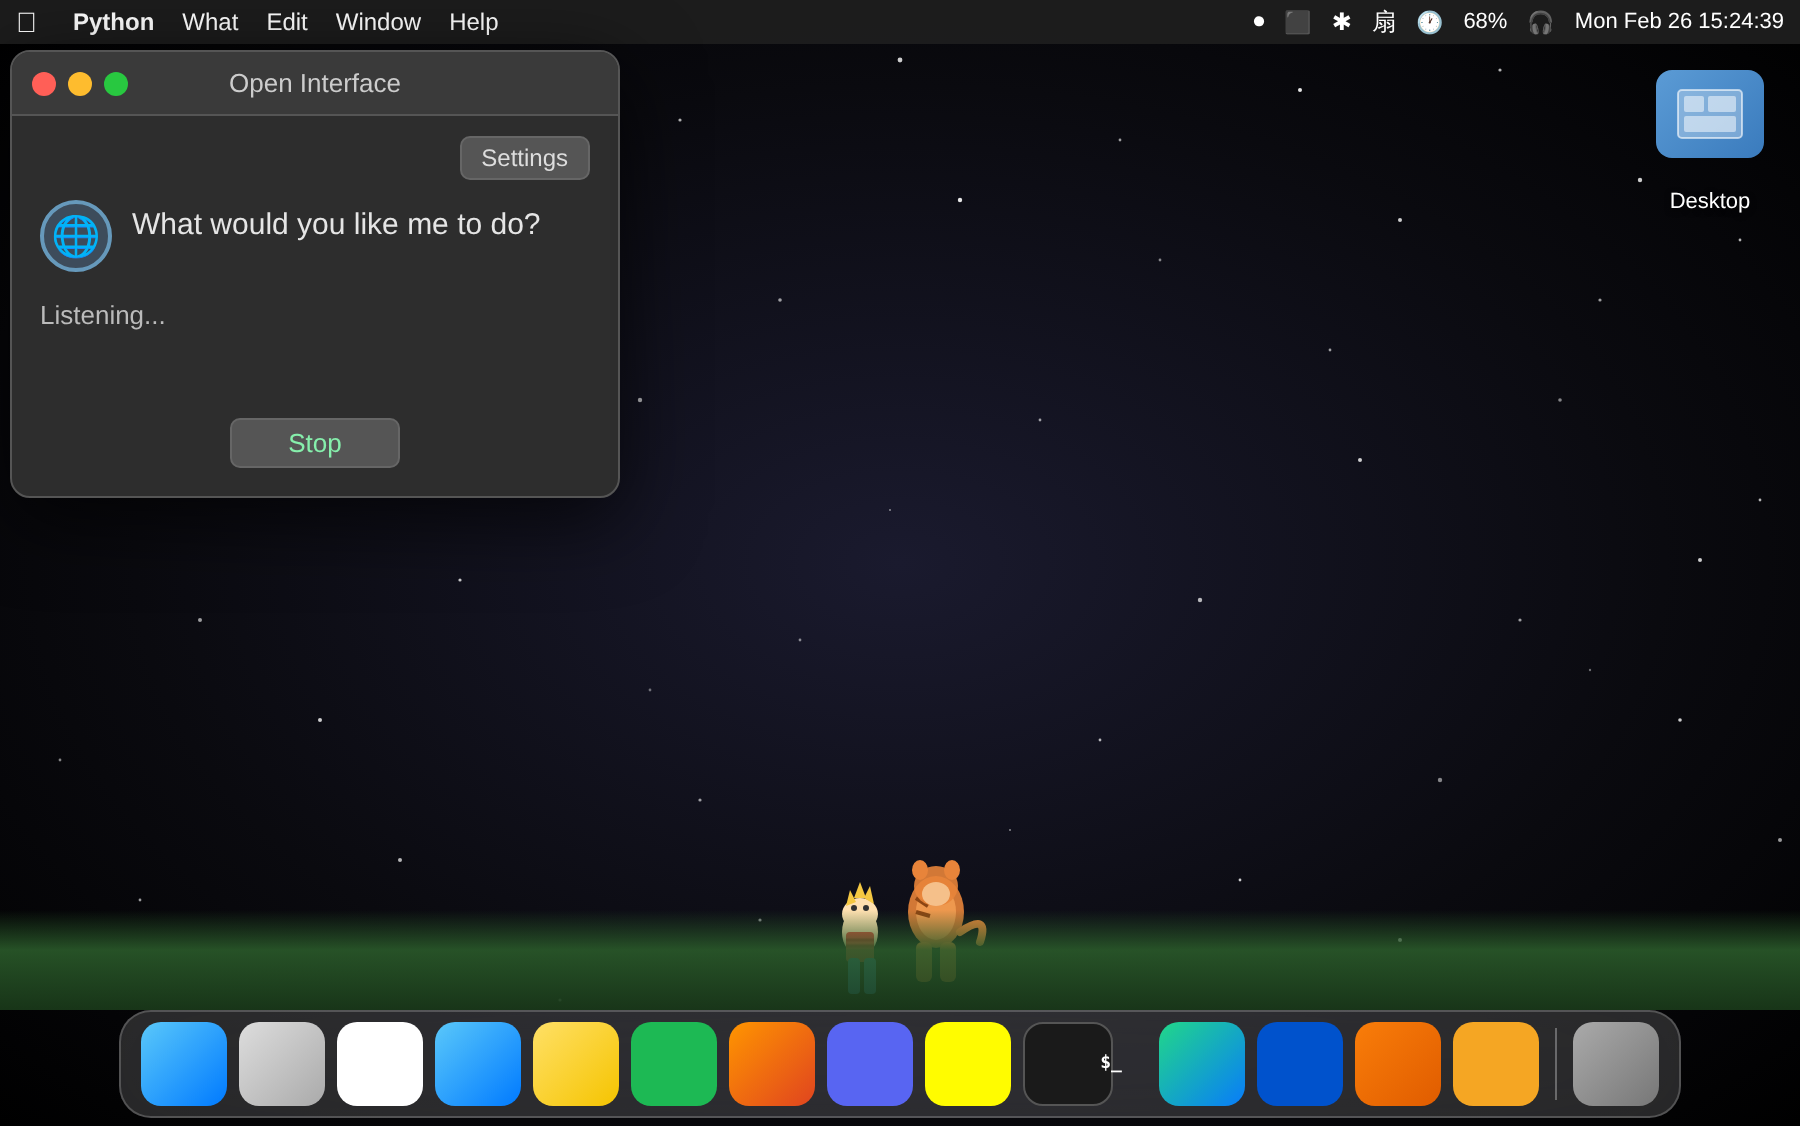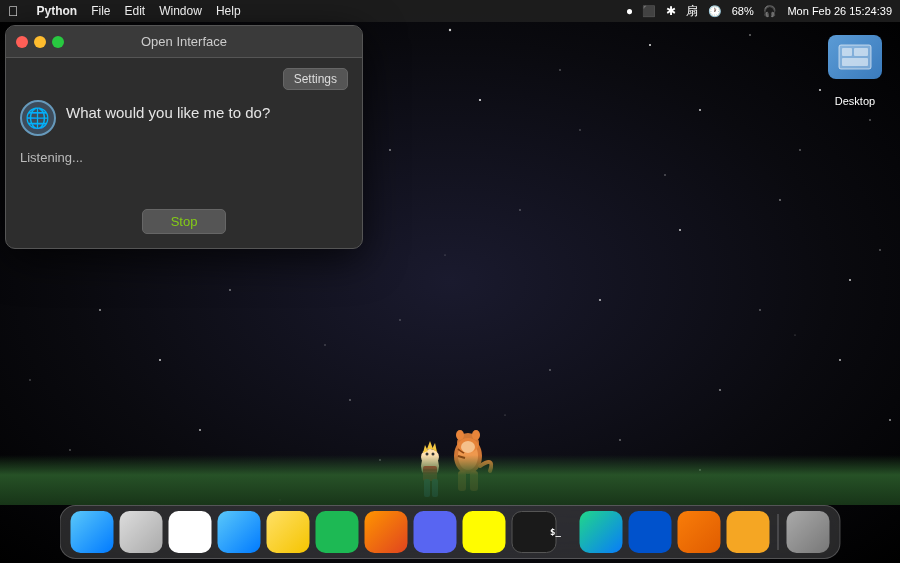--- a/index.html
+++ b/index.html
@@ -143,21 +143,21 @@
       left: 390px;
       width: 120px;
       height: 80px;
     }
 
     
     #dialog {
       position: absolute;
       top: 25px;
       left: 5px;
-      width: 358px;
+      width: 305px;
       background: #2d2d2d;
       border-radius: 10px;
       border: 1px solid #555;
       box-shadow: 0 10px 40px rgba(0,0,0,0.7);
       z-index: 200;
       overflow: hidden;
     }
 
     #dialog-titlebar {
       background: #3a3a3a;
@@ -291,21 +291,21 @@
     }
 
     .stop-btn-row {
       display: flex;
       justify-content: center;
       margin-top: 8px;
     }
 
     .stop-btn {
       background: #555;
-      color: #84cc16;
+      color: #86efac;
       border: 1px solid #666;
       border-radius: 5px;
       padding: 4px 28px;
       font-size: 13px;
       cursor: pointer;
     }
 
     
     .finder-bg { background: linear-gradient(135deg, #5ac8fa, #007aff); }
     .launchpad-bg { background: linear-gradient(135deg, #e8e8e8, #b0b0b0); }
@@ -380,21 +380,21 @@
   </svg>
 
   <div style="position:absolute;bottom:58px;left:0;width:100%;height:50px;z-index:5;
     background:linear-gradient(to top, #1a3a1a 0%, #2a5a2a 60%, transparent 100%);
     opacity:0.9;"></div>
 
   <div id="menubar">
     <div class="menubar-left">
       <span class="menubar-item apple-logo"></span>
       <span class="menubar-item bold">Python</span>
-      <span class="menubar-item">File</span>
+      <span class="menubar-item">What</span>
       <span class="menubar-item">Edit</span>
       <span class="menubar-item">Window</span>
       <span class="menubar-item">Help</span>
     </div>
     <div class="menubar-right">
 
       <span style="font-size:11px;">⏺</span>
       <span style="font-size:11px;">⬛</span>
       <span style="font-size:12px;">✱</span>
       <span style="font-size:12px;">扇</span>

